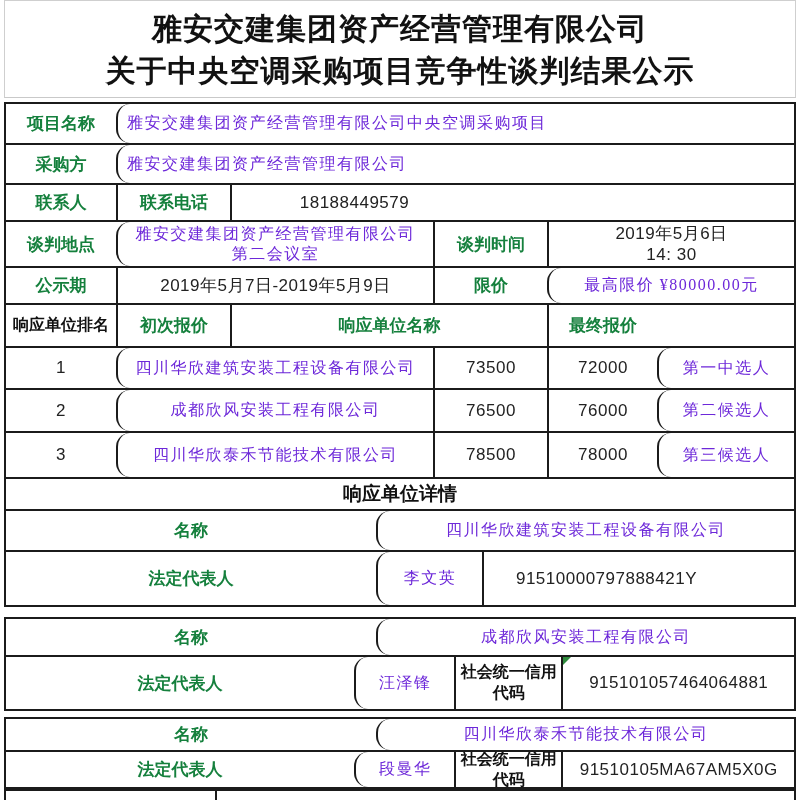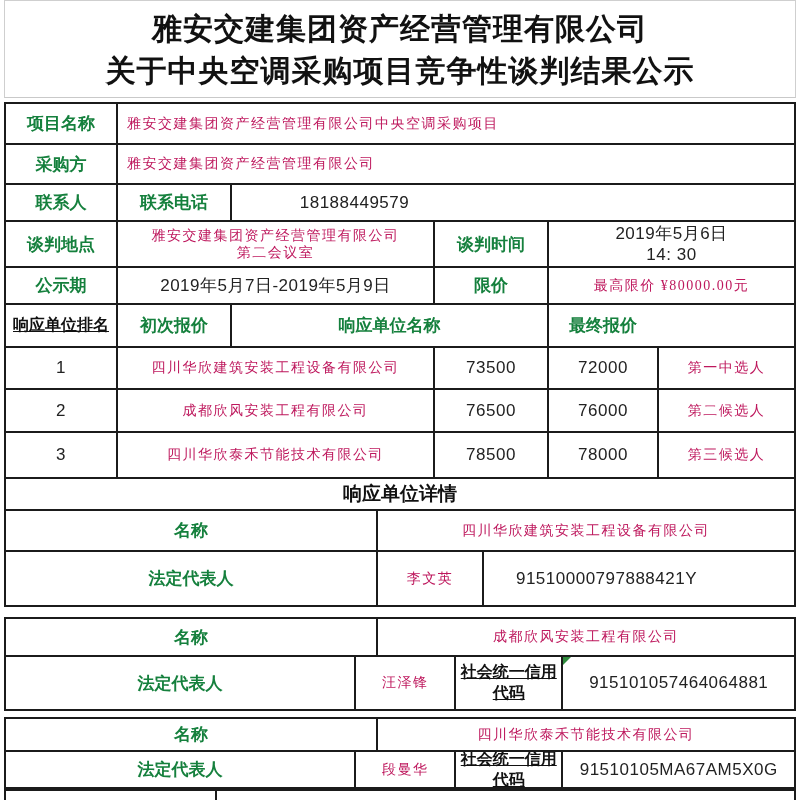--- a/index.html
+++ b/index.html
@@ -38,24 +38,24 @@
   .rh39{height:39px}.rh38{height:38px}.rh35{height:35px}.rh44{height:44px}
   .rh41{height:41px}.rh40{height:40px}.rh30{height:30px}.rh53{height:53px}
   .rh36{height:36px}.rh52{height:52px}.rh31{height:31px}.rh20{height:20px}
   
   .w110{width:110px}.w315{width:315px}.w112{width:112px}.w245{width:245px}
   .w108{width:108px}.w135{width:135px}.w321{width:370px}.w104{width:104px}
   .w209{width:209px}
   .grow{flex:1 1 auto}
   
   .lbl { font-size:17px; font-weight:bold; color:#15803d; }
-  .lbl-sm { font-size:16px; font-weight:bold; color:#111;text-decoration:underline; }
+  .lbl-sm { font-size:16px; font-weight:bold; color:#111; }
   .serif {
     font-family:"Liberation Serif","DejaVu Serif",serif;
-    font-size:14px; letter-spacing:1.5px; color:#be185d;
+    font-size:16px; letter-spacing:1.5px; color:#6d28d9;border-radius:14px;
   }
   .num { font-size:17px; letter-spacing:0.5px; color:#222; }
   .section-hd { font-size:19px; font-weight:bold; color:#111; }
   .wrap-6 { display:inline-block; max-width:100px; }
   
   .flag-tri {
     position:absolute; top:0; left:0; width:0; height:0;
     border-top:8px solid #2f8b3d; border-right:8px solid transparent;
   }
 </style>

